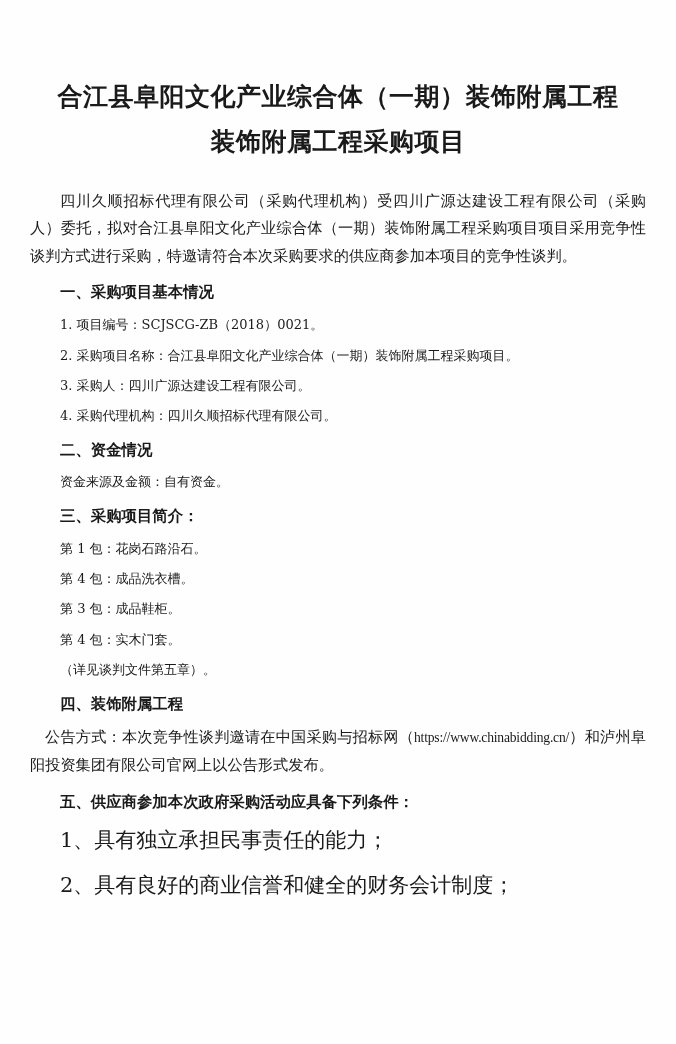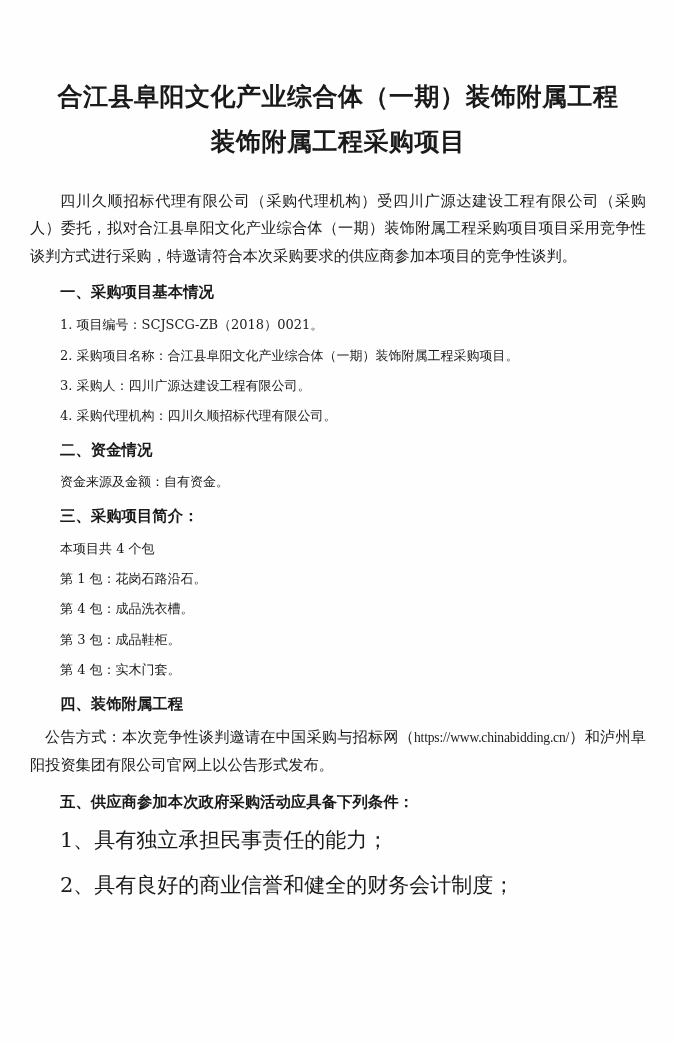--- a/index.html
+++ b/index.html
@@ -97,25 +97,25 @@
     <p class="heading">一、采购项目基本情况</p>
     <p class="item"><span>1. 项目编号：SCJSCG-ZB（2018）0021。</span></p>
     <p class="item">2. 采购项目名称：合江县阜阳文化产业综合体（一期）装饰附属工程采购项目。</p>
     <p class="item">3. 采购人：四川广源达建设工程有限公司。</p>
     <p class="item">4. 采购代理机构：四川久顺招标代理有限公司。</p>
 
     <p class="heading">二、资金情况</p>
     <p class="item">资金来源及金额：自有资金。</p>
 
     <p class="heading">三、采购项目简介：</p>
-    <p class="item">本项目共 4 个包</p>
     <p class="item">第 1 包：花岗石路沿石。</p>
     <p class="item">第 4 包：成品洗衣槽。</p>
     <p class="item">第 3 包：成品鞋柜。</p>
     <p class="item">第 4 包：实木门套。</p>
+    <p class="item">（详见谈判文件第五章）。</p>
 
     <p class="heading">四、装饰附属工程</p>
     <p class="para indent1"><span>公告方式：本次竞争性谈判邀请在中国采购与招标网（</span><span class="mono">https://www.chinabidding.cn/</span><span>）和泸州阜阳投资集团有限公司官网上以公告形式发布。</span></p>
 
     <p class="heading">五、供应商参加本次政府采购活动应具备下列条件：</p>
     <p class="nums">1、具有独立承担民事责任的能力；</p>
     <p class="nums">2、具有良好的商业信誉和健全的财务会计制度；</p>
 
   </div>
 </div>

